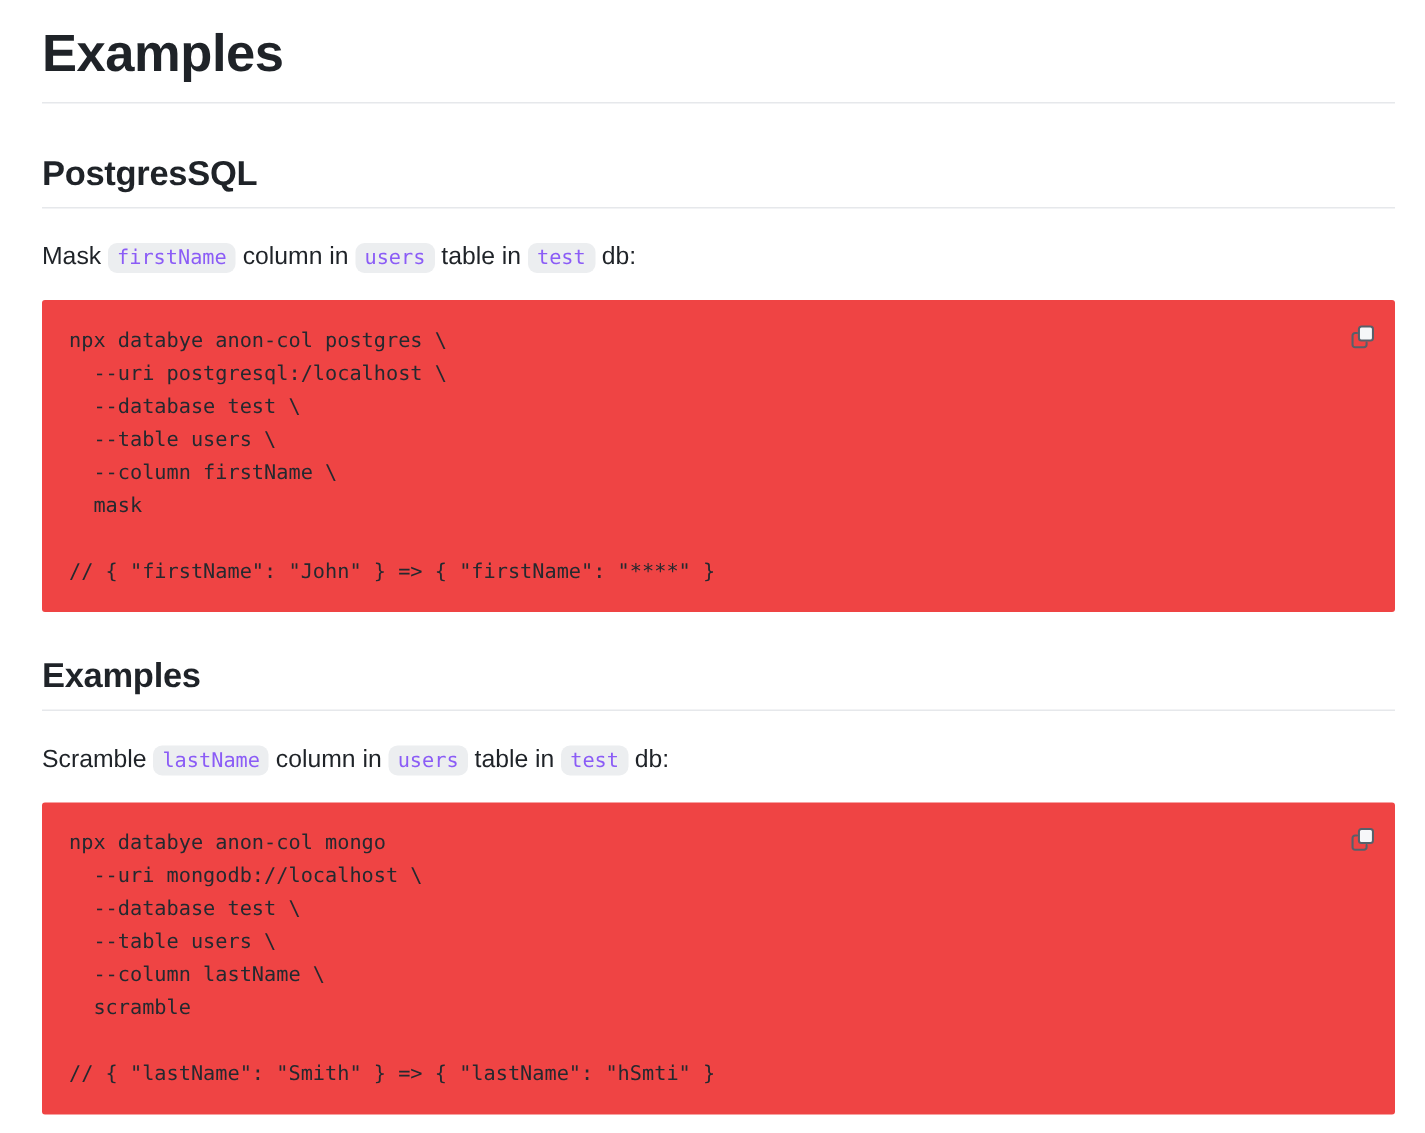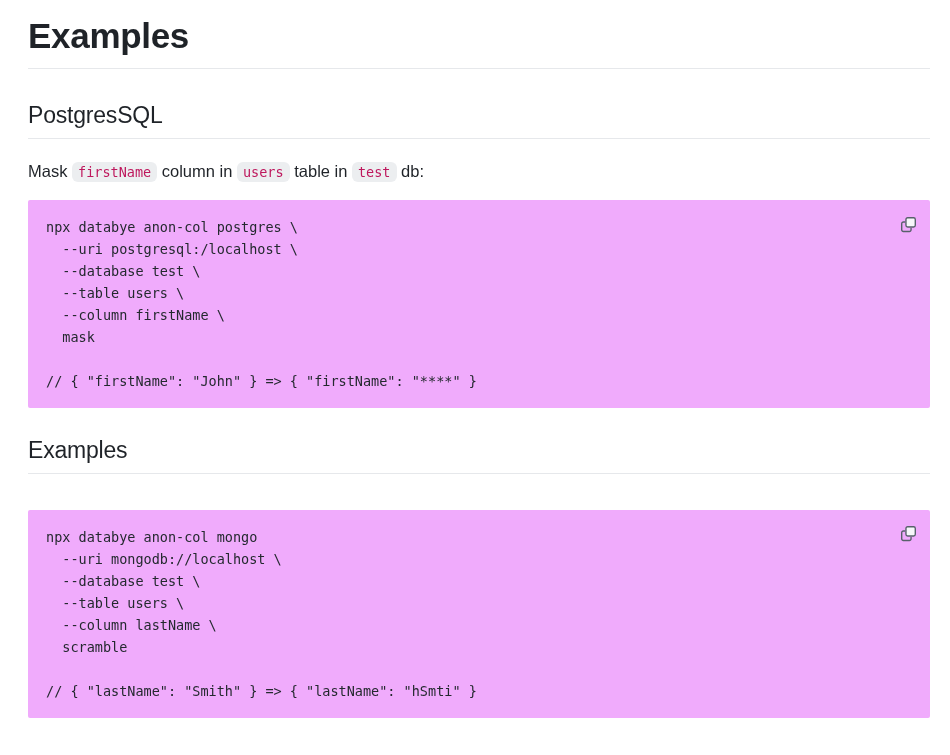--- a/index.html
+++ b/index.html
@@ -27,21 +27,21 @@
     font-size: 35px;
     font-weight: bold;
     line-height: 1.25;
     letter-spacing: -0.3px;
     color: #1f2328;
     margin: 0;
     padding: 0 0 10px 0;
   }
   .h2 {
     font-size: 23px;
-    font-weight: normal;
+    font-weight: bold;
     line-height: 1.25;
     letter-spacing: -0.2px;
     color: #1f2328;
     margin: 0;
     padding: 0 0 8px 0;
   }
   .rule {
     height: 1px;
     background: #e6e8eb;
     border: 0;
@@ -62,28 +62,28 @@
     padding: 0;
     white-space: normal;
   }
   .para .txt { white-space: pre; }
   code.inline {
     font-family: "DejaVu Sans Mono", "Liberation Mono", monospace;
     font-size: 13.5px;
     background: #eceef0;
     border-radius: 6px;
     padding: 2px 6px;
-    color: #be185d;
+    color: #8b5cf6;
     white-space: pre;
   }
 
   
   .codeblock {
     position: relative;
-    background: #f0abfc;
+    background: #ef4444;
     border-radius: 2px;
     padding: 16px 16px 16px 18px;
     margin: 0 10px 0 0;
   }
   pre.code {
     margin: 0;
     font-family: "DejaVu Sans Mono", "Liberation Mono", monospace;
     font-size: 13.5px;
     line-height: 22px;
     color: #24292f;
@@ -149,20 +149,23 @@
   </section>
 
   <div class="spacer-block"></div>
 
   <section>
     <h2 class="h2">Examples</h2>
     <div class="rule"></div>
 
     <div class="spacer-h2"></div>
 
+    <p class="para">
+      <span class="txt">Scramble </span><code class="inline">lastName</code><span class="txt"> column in </span><code class="inline">users</code><span class="txt"> table in </span><code class="inline">test</code><span class="txt"> db:</span>
+    </p>
 
     <div class="spacer-para"></div>
 
     <div class="codeblock">
       <pre class="code">npx databye anon-col mongo
   --uri mongodb://localhost \
   --database test \
   --table users \
   --column lastName \
   scramble

